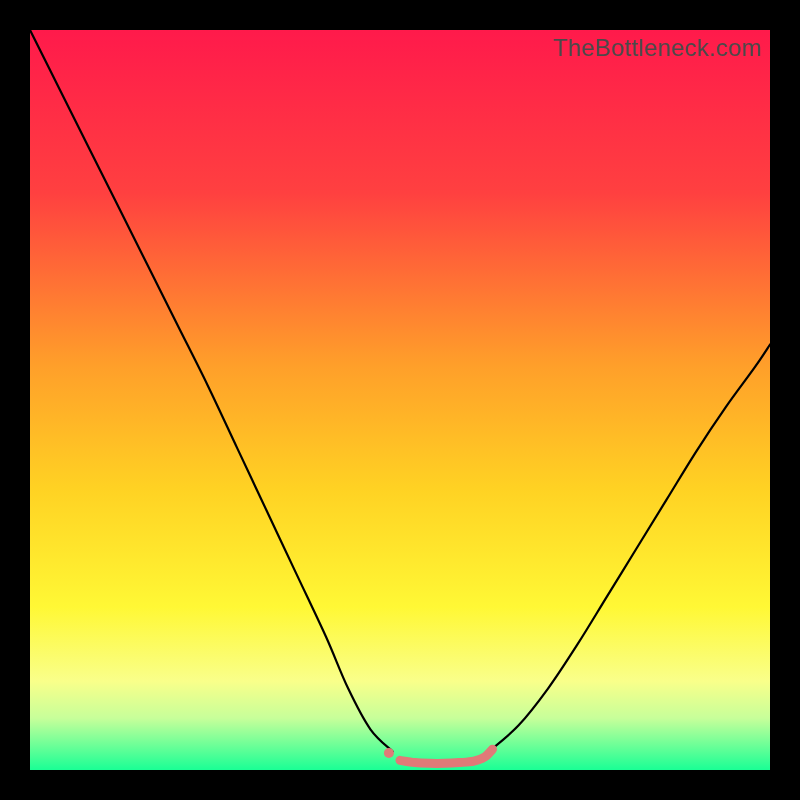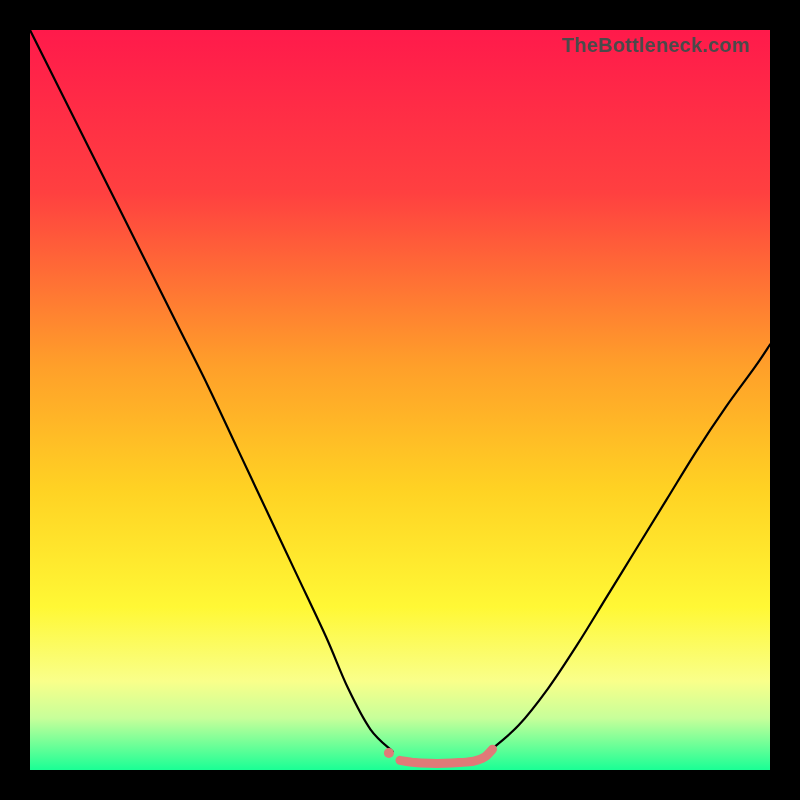--- a/index.html
+++ b/index.html
@@ -22,24 +22,24 @@
   .plot {
     position: absolute;
     left: 0;
     top: 0;
     width: 740px;
     height: 740px;
   }
   .watermark {
     position: absolute;
     top: 4px;
-    right: 20px;
+    right: 8px;
     color: #4a4a4a;
-    font-size: 20px;
-    font-weight: 700;
+    font-size: 24px;
+    font-weight: 400;
     letter-spacing: 0.2px;
     white-space: nowrap;
   }
   svg { display: block; }
 </style>
 </head>
 <body>
 
 <div class="frame">
 

